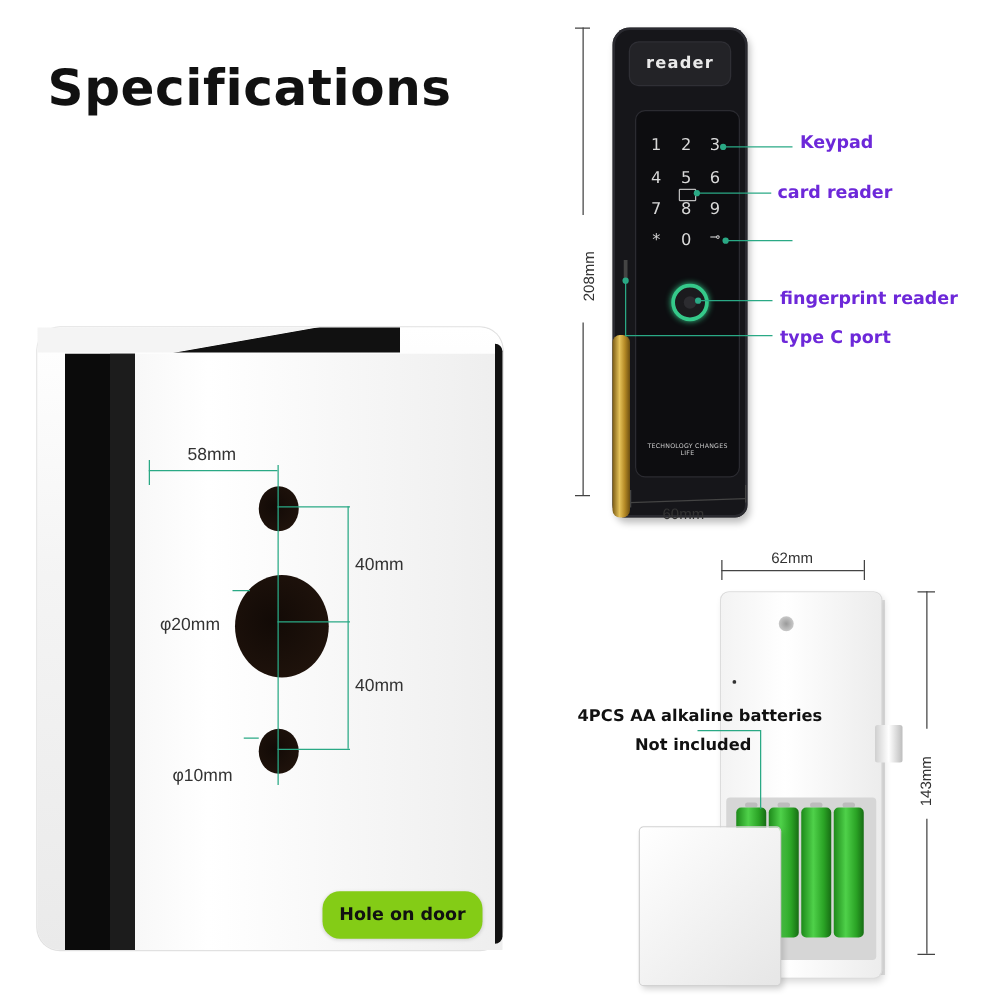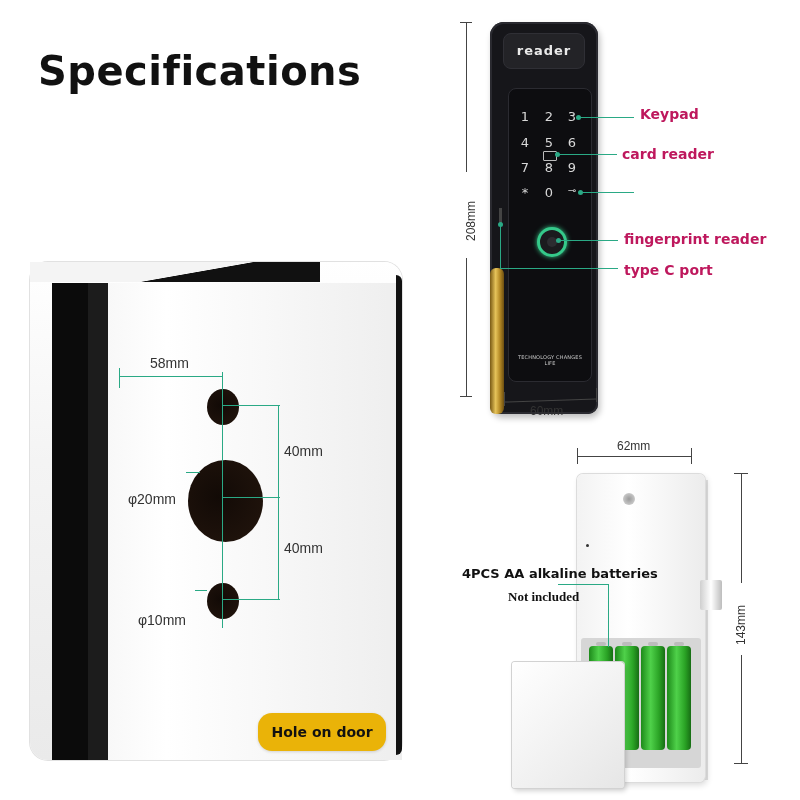--- a/index.html
+++ b/index.html
@@ -13,38 +13,38 @@
   .panel{left:508px;top:88px;width:82px;height:292px;background:#0d0d10;border-radius:8px;border:1px solid #2b2b31;}
   .key{width:20px;text-align:center;color:#d8d8d8;font-size:13px;font-family:"DejaVu Sans",sans-serif;}
   .fp{left:537px;top:227px;width:24px;height:24px;border-radius:50%;border:3px solid #35c98a;box-shadow:0 0 5px #35c98a;background:#1b1b1e;}
   .fp-inner{left:547px;top:237px;width:10px;height:10px;border-radius:50%;background:#2c2c30;}
   .handle{left:490px;top:268px;width:14px;height:146px;background:linear-gradient(90deg,#7a5a14,#e6c35a 40%,#b58a26 70%,#6c4e10);border-radius:6px;}
   .tagline{left:513px;top:354px;width:74px;font-size:5px;color:#c9c9c9;text-align:center;letter-spacing:.2px;font-family:"DejaVu Sans",sans-serif;}
   .side-port{left:499px;top:208px;width:3px;height:16px;background:#444;}
 
   .callout-line{height:1px;background:#2aa985;}
   .dot{width:5px;height:5px;border-radius:50%;background:#2aa985;}
-  .callout-label{font-size:14px;font-weight:bold;color:#be185d;font-family:"DejaVu Sans",sans-serif;}
+  .callout-label{font-size:14px;font-weight:bold;color:#6d28d9;font-family:"DejaVu Sans",sans-serif;}
 
   .dim-text{font-size:12px;color:#333;font-family:"Liberation Sans",sans-serif;}
   .dim-line-v{width:1px;background:#444;}
   .dim-line-h{height:1px;background:#444;}
 
   
   .door-card{left:30px;top:262px;width:372px;height:498px;background:linear-gradient(180deg,#ffffff 0%,#f4f4f4 40%,#eaeaea 100%);border-radius:18px;box-shadow:0 0 0 1px #e1e1e1;overflow:hidden;}
   .frame-top{left:30px;top:262px;width:290px;height:20px;background:linear-gradient(170deg,#f4f4f4 0%,#f4f4f4 55%,#111 56%,#111 100%);}
   .frame-left{left:52px;top:283px;width:56px;height:477px;background:#0b0b0b;}
   .frame-inner{left:88px;top:283px;width:20px;height:477px;background:#1c1c1c;}
   .door-face{left:108px;top:283px;width:294px;height:477px;background:linear-gradient(90deg,#f8f8f8,#ffffff 20%,#eeeeee);}
   .door-edge{left:396px;top:275px;width:6px;height:480px;background:#111;border-radius:0 18px 18px 0;}
   .hole{background:radial-gradient(circle at 40% 45%,#120a06 0%,#1e120b 70%,#2b1a10 100%);border-radius:50%;}
   .green-line-v{width:1px;background:#2aa985;}
   .green-line-h{height:1px;background:#2aa985;}
   .door-dim{font-size:14px;color:#333;font-family:"Liberation Sans",sans-serif;}
-  .badge{left:258px;top:713px;width:128px;height:38px;background:#eab308;border-radius:14px;box-shadow:0 1px 3px rgba(0,0,0,.15);font-size:14px;font-weight:bold;line-height:38px;text-align:center;font-family:"DejaVu Sans",sans-serif;}
+  .badge{left:258px;top:713px;width:128px;height:38px;background:#84cc16;border-radius:14px;box-shadow:0 1px 3px rgba(0,0,0,.15);font-size:14px;font-weight:bold;line-height:38px;text-align:center;font-family:"DejaVu Sans",sans-serif;}
 
   
   .box{left:577px;top:474px;width:128px;height:308px;background:linear-gradient(90deg,#f3f3f3,#ffffff 40%,#ececec);border-radius:6px;box-shadow:0 0 0 1px #dcdcdc,2px 3px 6px rgba(0,0,0,.15);}
   .box-side{left:700px;top:480px;width:8px;height:300px;background:#e2e2e2;}
   .screw{left:623px;top:493px;width:12px;height:12px;border-radius:50%;background:radial-gradient(circle,#9a9a9a,#dcdcdc);}
   .latch{left:700px;top:580px;width:22px;height:30px;background:linear-gradient(90deg,#cfcfcf,#ffffff,#bdbdbd);border-radius:2px;}
   .compartment{left:581px;top:638px;width:120px;height:130px;background:#d6d6d6;border-radius:3px;}
   .battery{width:24px;height:104px;background:linear-gradient(90deg,#1d8a1a,#4fd14a 40%,#2aa325 75%,#176d14);border-radius:4px;}
   .battery-cap{width:10px;height:4px;background:#bcbcbc;border-radius:2px;}
   .cover{left:512px;top:662px;width:112px;height:126px;background:linear-gradient(135deg,#ffffff,#e6e6e6);border-radius:3px;box-shadow:0 0 0 1px #d2d2d2,2px 3px 5px rgba(0,0,0,.18);}
@@ -173,14 +173,14 @@
   <div class="abs battery" style="left:589px;top:646px;"></div>
   <div class="abs battery" style="left:615px;top:646px;"></div>
   <div class="abs battery" style="left:641px;top:646px;"></div>
   <div class="abs battery" style="left:667px;top:646px;"></div>
 
   <div class="abs cover"></div>
 
   <div class="abs batt-label" style="left:462px;top:566px;">4PCS AA alkaline batteries</div>
   <div class="abs callout-line" style="left:558px;top:584px;width:50px;"></div>
   <div class="abs green-line-v" style="left:608px;top:584px;height:63px;"></div>
-  <div class="abs batt-label" style="left:508px;top:589px;font-family:Liberation Serif, serif;">Not included</div>
+  <div class="abs batt-label" style="left:508px;top:589px;">Not included</div>
 </div>
 
 </body></html>

